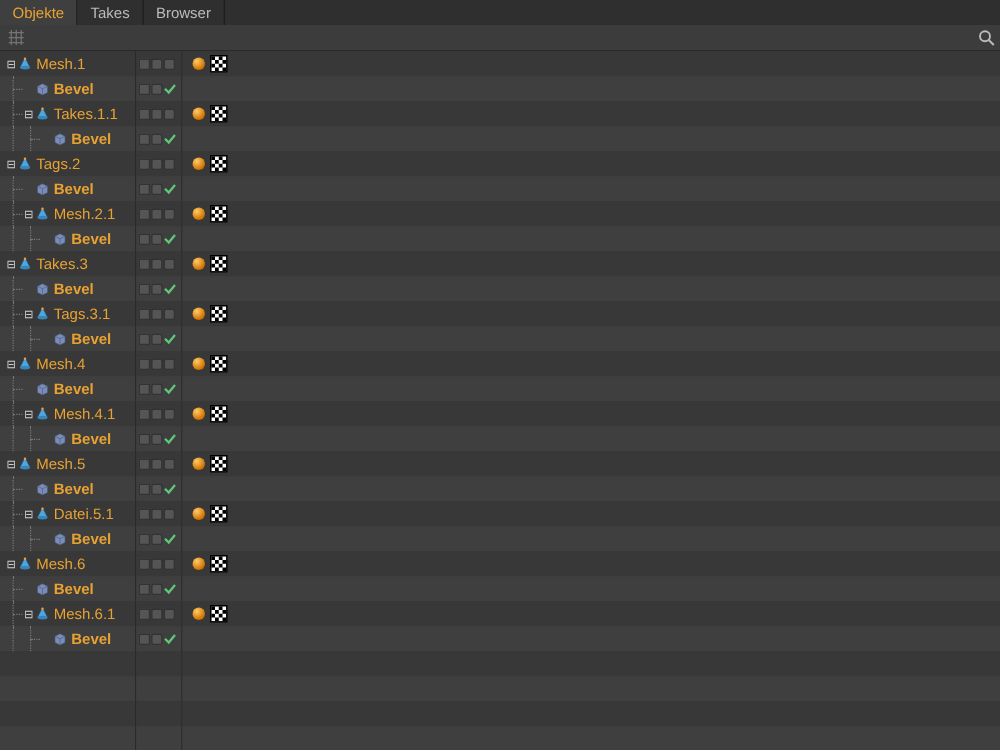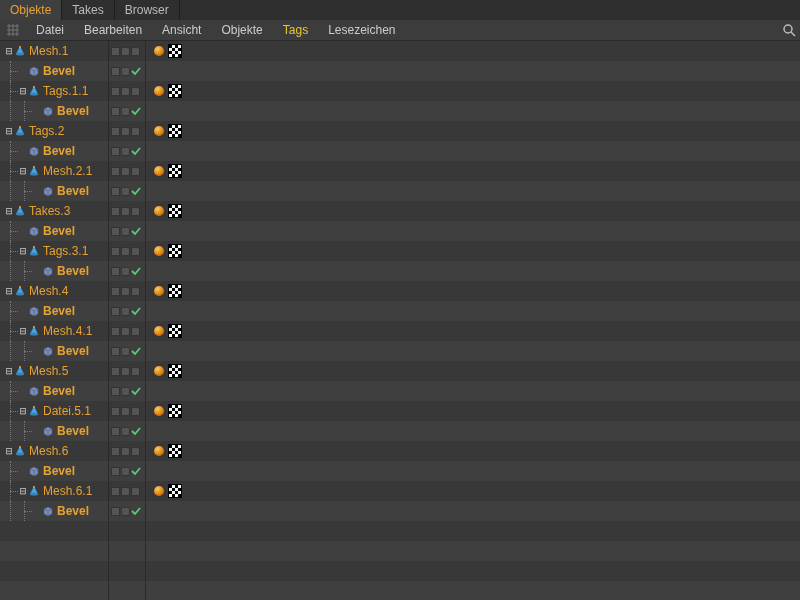--- a/index.html
+++ b/index.html
@@ -50,21 +50,20 @@
         <g stroke="#999" stroke-width="1">
       <line x1="1" y1="3" x2="13" y2="3"></line>
           <line x1="1" y1="7" x2="13" y2="7"></line>
           <line x1="1" y1="11" x2="13" y2="11"></line>
       <line x1="3" y1="1" x2="3" y2="13"></line>
           <line x1="7" y1="1" x2="7" y2="13"></line>
           <line x1="11" y1="1" x2="11" y2="13"></line>
     </g>
       </svg>
   </span>
-  <span id="menuitems"><span class="mitem">Datei</span><span class="mitem">Bearbeiten</span><span class="mitem">Ansicht</span><span class="mitem">Objekte</span><span class="mitem active">Tags</span><span class="mitem">Lesezeichen</span></span>
   <span class="search">
     <svg width="14" height="14" viewBox="0 0 14 14">
         <circle cx="6" cy="6" r="4" fill="none" stroke="#bbb" stroke-width="1.5"></circle>
         <line x1="9" y1="9" x2="13" y2="13" stroke="#bbb" stroke-width="1.5"></line>
       </svg>
   </span>
 </div>
 
 <div class="panel">
   <div class="col-tree" id="col-tree">
@@ -99,21 +98,21 @@
         <span class="tree-h" style="left:10px;top:10px;width:8px;"></span>
         <span class="spacer" style="width:18px"></span>
         <span class="expander">⊟</span>
         <span class="obj-icon">
           <svg width="12" height="12" viewBox="0 0 12 12">
             <polygon points="6,1 10,9 2,9" fill="#4da6e0" stroke="#2a5a7a" stroke-width="0.5"></polygon>
             <ellipse cx="6" cy="9" rx="4" ry="1.5" fill="#3a85b8"></ellipse>
             <circle cx="6" cy="2" r="1" fill="#ff9933"></circle>
           </svg>
         </span>
-        <span class="label">Tags.1.1</span>
+        <span class="label">Takes.1.1</span>
       </div>
       <div class="row alt">
         <span class="tree-line" style="left:10px;top:0;height:20px;"></span>
         <span class="tree-line" style="left:24px;top:0;height:20px;"></span>
         <span class="tree-h" style="left:24px;top:10px;width:8px;"></span>
         <span class="spacer" style="width:32px"></span>
         <span class="expander" style="visibility:hidden">·</span>
         <span class="obj-icon">
           <svg width="12" height="12" viewBox="0 0 12 12">
             <polygon points="2,4 6,2 10,4 10,9 6,11 2,9" fill="#7a8db8" stroke="#4a5a7a" stroke-width="0.5"></polygon>

